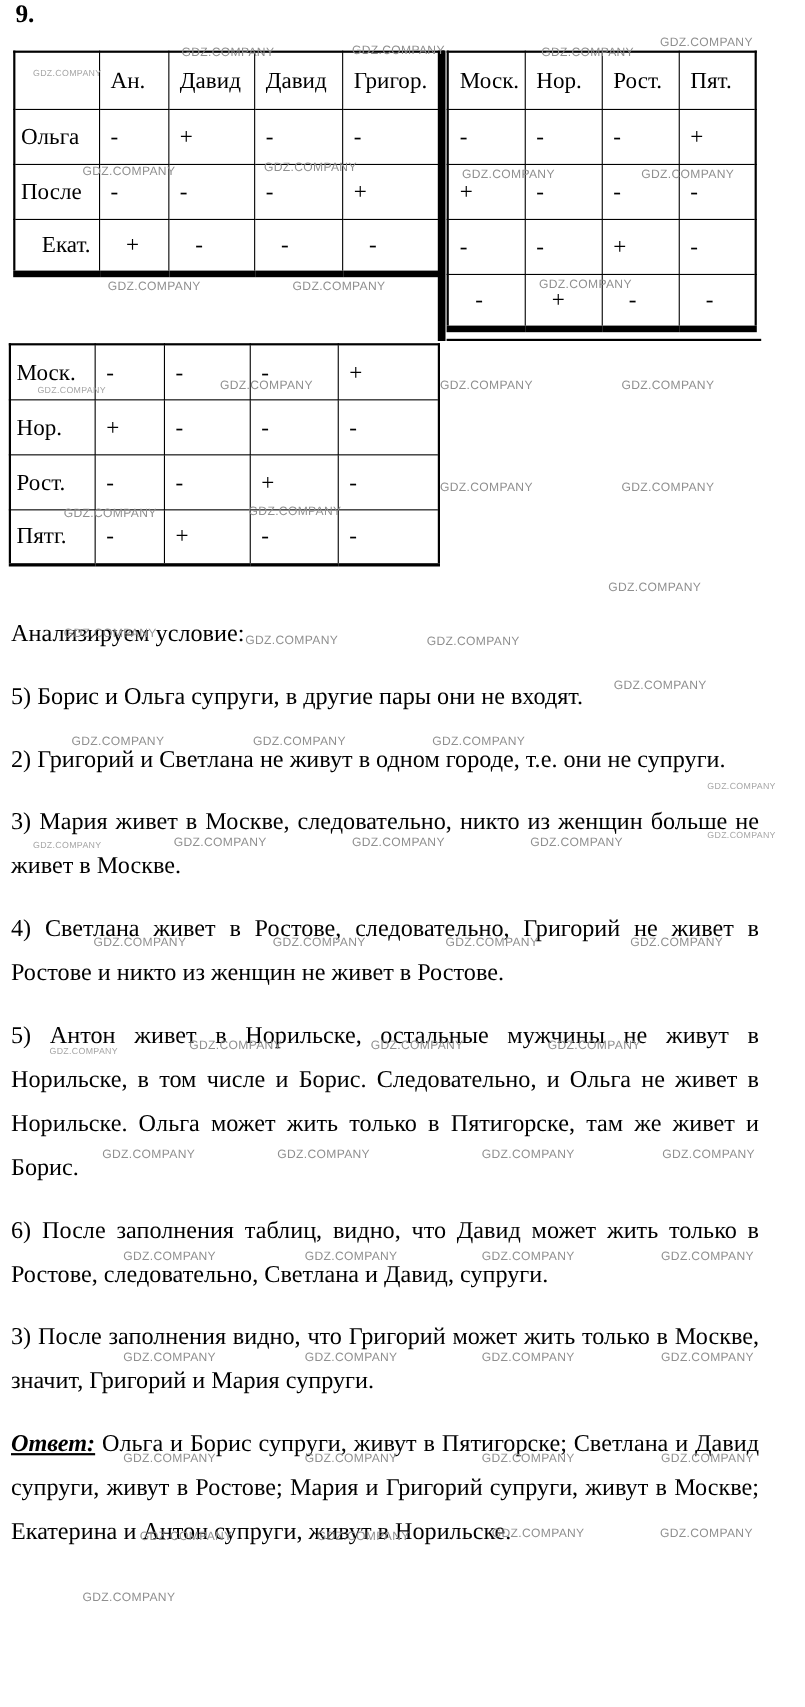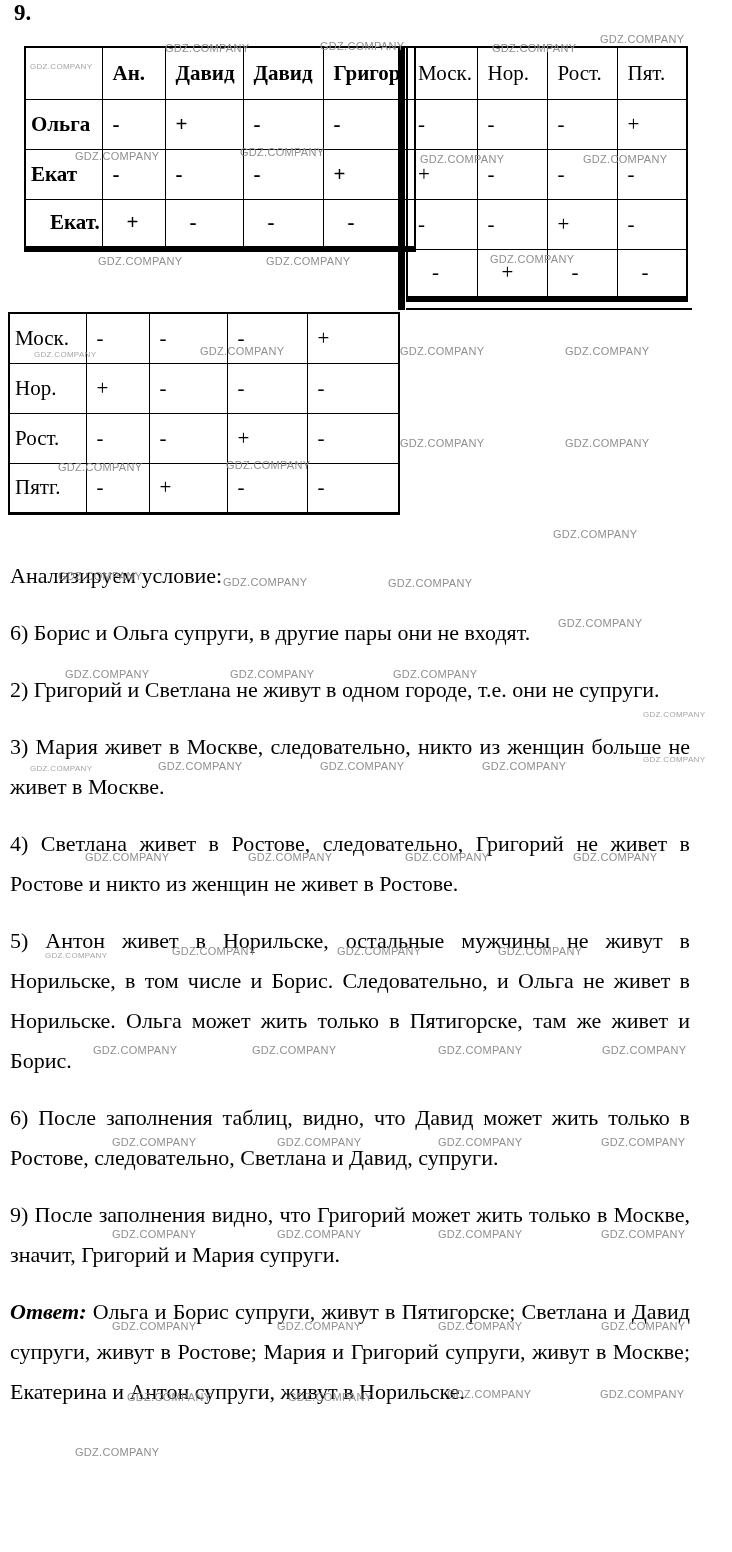--- a/index.html
+++ b/index.html
@@ -6,33 +6,33 @@
   .page{position:relative;width:732px;height:1552px;background:#fff;
         font-family:"Liberation Serif",serif;color:#000;overflow:hidden;}
   .problem-number{position:absolute;left:14px;top:0px;font-size:23px;font-weight:bold;}
 
   
   .tbl{border-collapse:collapse;position:absolute;font-size:21px;table-layout:fixed;border:2px solid #000;}
   .tbl td{border:1.5px solid #000;height:50px;vertical-align:middle;
           padding:0 0 0 10px;box-sizing:border-box;text-align:left;overflow:hidden;}
   .tbl td.lbl{padding-left:5px;}
   .tbl tr.hdr td{height:52px;}
-  .tbl-top-left{left:24px;top:46px;font-weight:bold;}
+  .tbl-top-left{left:12px;top:46px;}
   .tbl-top-right{left:406px;top:46px;}
   .tbl-bottom{left:8px;top:312px;}
   .tbl-top-left tr.last td,.tbl-top-right tr.last td{border-bottom:6px solid #000;padding-left:24px;}
   .tbl-bottom tr.last td{border-bottom:3px solid #000;}
   .vband{position:absolute;left:398px;top:46px;width:7px;height:264px;background:#000;}
   .hline{position:absolute;left:406px;top:308px;width:286px;height:2px;background:#000;}
 
   
   .text{position:absolute;left:10px;top:556px;width:680px;font-size:22px;line-height:40px;text-align:justify;}
   .text p{margin:0 0 17px 0;}
   .text p.heading{text-align:left;}
-  .answer-label{font-style:italic;font-weight:bold;margin-top:36px;}
+  .answer-label{font-style:italic;font-weight:bold;text-decoration:underline;margin-top:36px;}
 
   
   .wm{position:absolute;font-family:"Liberation Sans",sans-serif;font-size:11px;
       color:#8f8f8f;letter-spacing:.3px;white-space:nowrap;z-index:5;}
   .wm-sm{font-size:8px;color:#a5a5a5;}
 </style>
 </head>
 <body>
 
 <div class="page">
@@ -56,21 +56,21 @@
       <td>Григор.</td>
     </tr>
     <tr>
       <td class="lbl">Ольга</td>
       <td>-</td>
       <td>+</td>
       <td>-</td>
       <td>-</td>
     </tr>
     <tr>
-      <td class="lbl">Екат</td>
+      <td class="lbl">После</td>
       <td>-</td>
       <td>-</td>
       <td>-</td>
       <td>+</td>
     </tr>
     <tr class="last">
       <td class="lbl">Екат.</td>
       <td>+</td>
       <td>-</td>
       <td>-</td>
@@ -159,27 +159,27 @@
       <td>-</td>
       <td>+</td>
       <td>-</td>
       <td>-</td>
     </tr>
   </tbody>
     </table>
 
   <div class="text">
     <p class="heading">Анализируем условие:</p>
-    <p>6) Борис и Ольга супруги, в другие пары они не входят.</p>
+    <p>5) Борис и Ольга супруги, в другие пары они не входят.</p>
     <p>2) Григорий и Светлана не живут в одном городе, т.е. они не супруги.</p>
     <p>3) Мария живет в Москве, следовательно, никто из женщин больше не живет в Москве.</p>
     <p>4) Светлана живет в Ростове, следовательно, Григорий не живет в Ростове и никто из женщин не живет в Ростове.</p>
     <p>5) Антон живет в Норильске, остальные мужчины не живут в Норильске, в том числе и Борис. Следовательно, и Ольга не живет в Норильске. Ольга может жить только в Пятигорске, там же живет и Борис.</p>
     <p>6) После заполнения таблиц, видно, что Давид может жить только в Ростове, следовательно, Светлана и Давид, супруги.</p>
-    <p>9) После заполнения видно, что Григорий может жить только в Москве, значит, Григорий и Мария супруги.</p>
+    <p>3) После заполнения видно, что Григорий может жить только в Москве, значит, Григорий и Мария супруги.</p>
     <p><span class="answer-label">Ответ:</span><span> Ольга и Борис супруги, живут в Пятигорске; Светлана и Давид супруги, живут в Ростове; Мария и Григорий супруги, живут в Москве; Екатерина и Антон супруги, живут в Норильске.</span></p>
   </div>
 
   <span class="wm" style="left:600px;top:33px">GDZ.COMPANY</span>
   <span class="wm" style="left:165px;top:42px">GDZ.COMPANY</span>
   <span class="wm" style="left:320px;top:40px">GDZ.COMPANY</span>
   <span class="wm" style="left:492px;top:42px">GDZ.COMPANY</span>
   <span class="wm wm-sm" style="left:30px;top:62px">GDZ.COMPANY</span>
   <span class="wm" style="left:75px;top:150px">GDZ.COMPANY</span>
   <span class="wm" style="left:240px;top:146px">GDZ.COMPANY</span>

